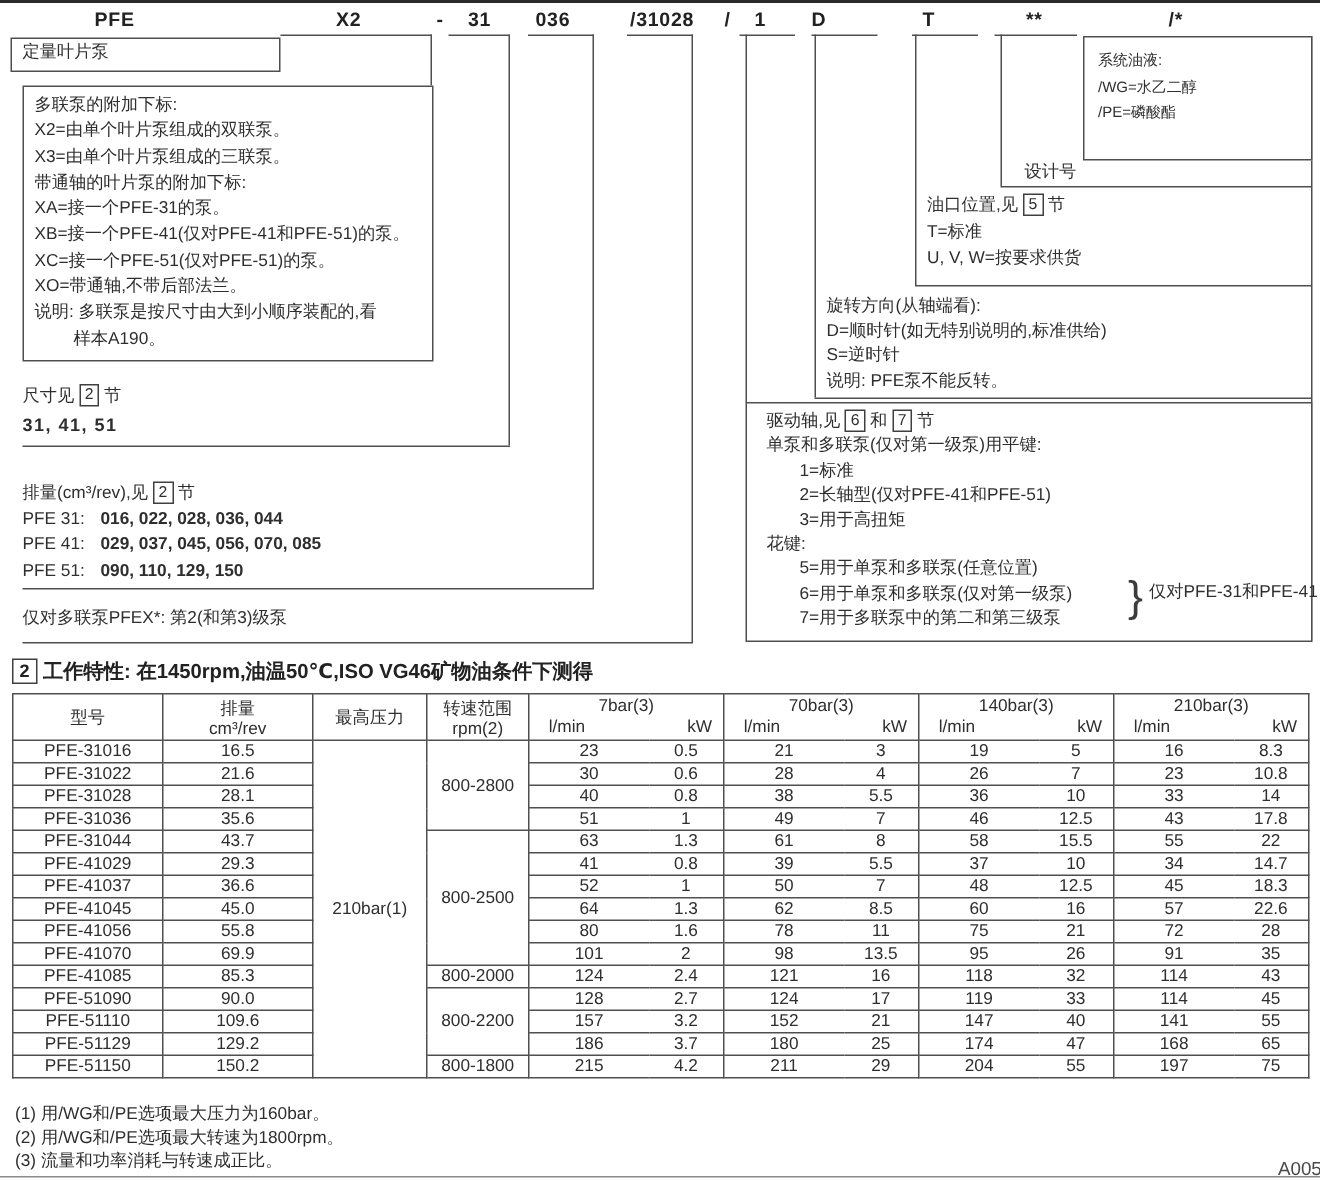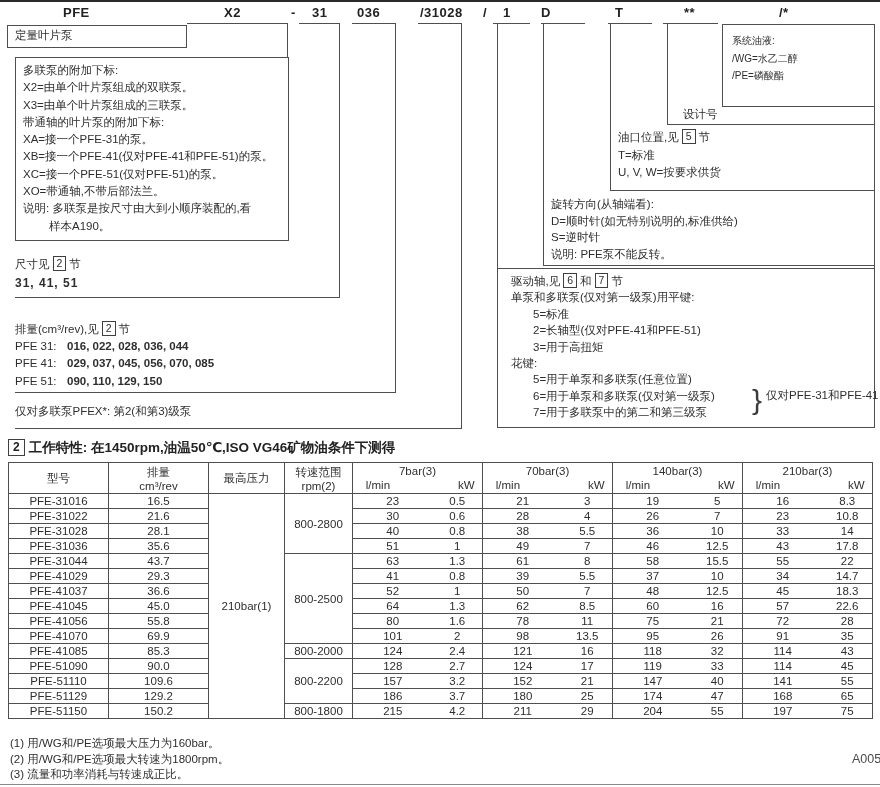--- a/index.html
+++ b/index.html
@@ -49,21 +49,21 @@
   #spec-table td{font-size:11.5px;text-align:center;height:14px;line-height:14px;padding:0 2px;overflow:hidden;}
   #spec-table .lm{border-right:none;margin-left:23px;}
   #spec-table .kw{border-left:none;}
   #spec-table .bar-label{font-size:11.5px;line-height:14px;}
   #spec-table .sub{display:flex;gap:48px;}
   #spec-table .sub span{line-height:14px;}
   #spec-table .sub .s-lm{width:80px;text-align:center;}
   #spec-table .sub .s-kw{width:50px;text-align:center;}
 
   .footnotes{position:absolute;left:10px;top:736px;font-size:11.5px;line-height:15.5px;}
-  .page-code{position:absolute;left:852px;top:752px;font-size:12.5px;color:#4a4a4a;white-space:nowrap;}
+  .page-code{position:absolute;left:852px;top:772px;font-size:12.5px;color:#4a4a4a;white-space:nowrap;}
 </style>
 </head>
 <body>
 
 <div class="page">
   <div class="topline"></div>
 
   <div id="code-row">
       <span class="code-token" style="left: 63px;">PFE</span>
       <span class="code-token" style="left: 224px;">X2</span>
@@ -159,21 +159,21 @@
       <div class="line">旋转方向(从轴端看):</div>
       <div class="line">D=顺时针(如无特别说明的,标准供给)</div>
       <div class="line">S=逆时针</div>
       <div class="line">说明: PFE泵不能反转。</div>
     </div>
 
   <div class="box shaft">
     <div class="line"><span>驱动轴,见</span><span class="nbox">6</span><span>和</span><span class="nbox">7</span><span>节</span></div>
     <div>
         <div class="line">单泵和多联泵(仅对第一级泵)用平键:</div>
-        <div class="line ind1">5=标准</div>
+        <div class="line ind1">1=标准</div>
         <div class="line ind1">2=长轴型(仅对PFE-41和PFE-51)</div>
         <div class="line ind1">3=用于高扭矩</div>
         <div class="line">花键:</div>
         <div class="line ind1">5=用于单泵和多联泵(任意位置)</div>
         <div class="line ind1">6=用于单泵和多联泵(仅对第一级泵)</div>
         <div class="line ind1">7=用于多联泵中的第二和第三级泵</div>
       </div>
   </div>
 
   <div class="brace-note">

